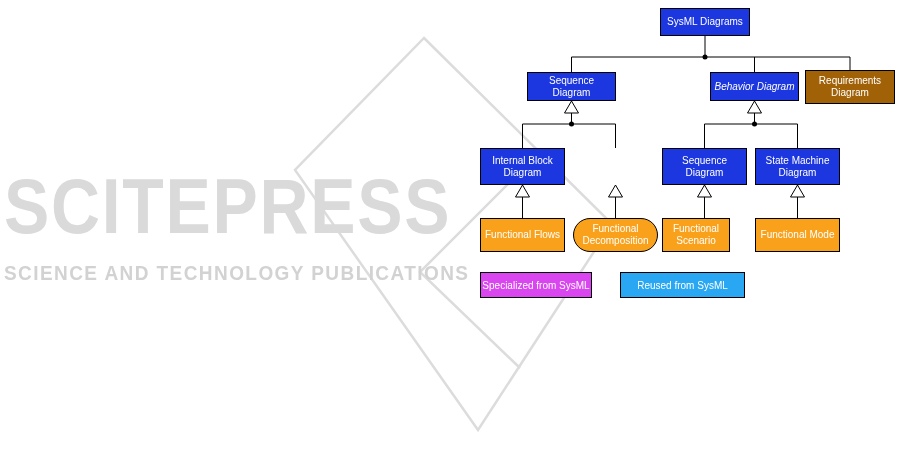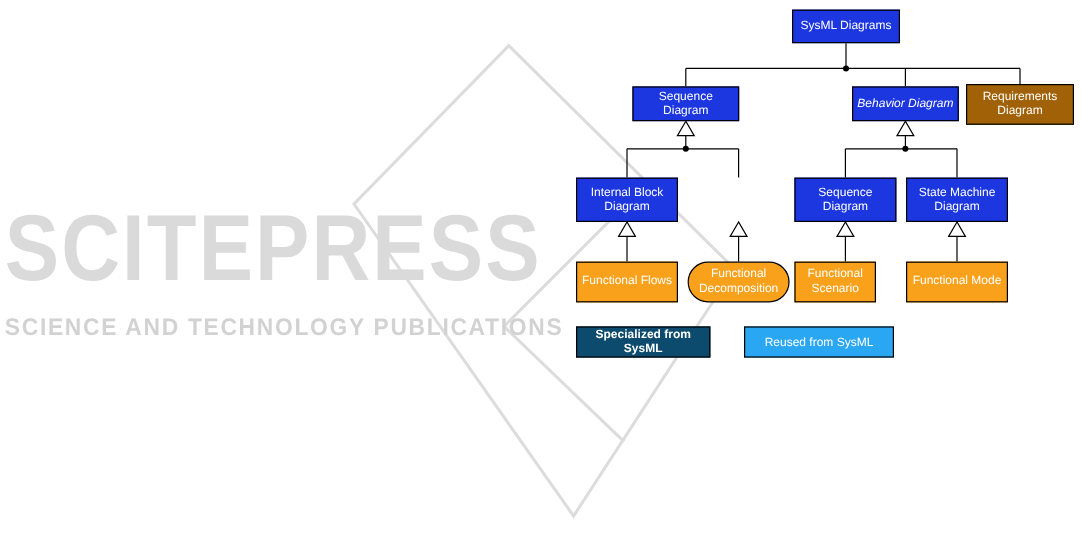--- a/index.html
+++ b/index.html
@@ -113,17 +113,17 @@
   <div class="node" style="left: 755px; top: 148px; width: 85px; height: 37px; background: rgb(28, 54, 224);">State Machine Diagram</div>
 
   <div class="node" style="left: 480px; top: 218px; width: 85px; height: 34px; background: rgb(249, 161, 27);">Functional Flows</div>
 
   <div class="node" style="left: 573px; top: 218px; width: 85px; height: 34px; background: rgb(249, 161, 27); border-radius: 17px;">Functional Decomposition</div>
 
   <div class="node" style="left: 662px; top: 218px; width: 68px; height: 34px; background: rgb(249, 161, 27);">Functional Scenario</div>
 
   <div class="node" style="left: 755px; top: 218px; width: 85px; height: 34px; background: rgb(249, 161, 27);">Functional Mode</div>
 
-  <div class="legend-box" style="left: 480px; top: 272px; width: 112px; height: 26px; background: #0c4a6e; font-weight: bold;">Specialized from SysML</div>
+  <div class="legend-box" style="left: 480px; top: 272px; width: 112px; height: 26px; background: #d946ef;">Specialized from SysML</div>
 
   <div class="legend-box" style="left: 620px; top: 272px; width: 125px; height: 26px; background: rgb(42, 167, 242);">Reused from SysML</div>
 
 </div>
 
 </body></html>

